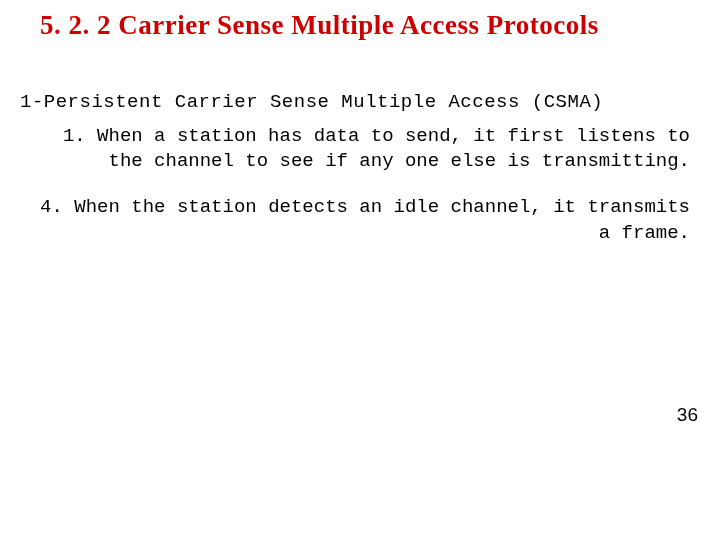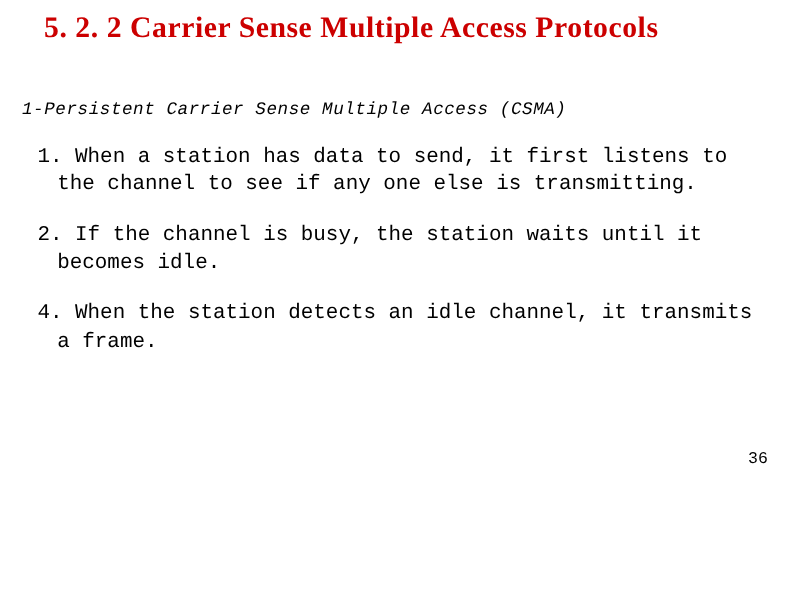--- a/index.html
+++ b/index.html
@@ -31,50 +31,49 @@
     position: absolute;
     top: 90px;
     left: 20px;
     right: 30px;
     color: #000000;
     font-family: "Courier New", Courier, monospace;
     font-size: 19px;
     line-height: 1.35;
   }
   .subhead {
-    font-size: 16px;
-    margin-bottom: 18px;
+    font-size: 19px;
+    margin-bottom: 8px;
     font-weight: normal;
     letter-spacing: 0.5px;
-    font-style: italic;
   }
   .item {
     margin: 0 0 20px 14px;
     padding-left: 18px;
     text-indent: -18px;
+    text-align: right;
   }
   .page-number {
     position: absolute;
     right: 22px;
     bottom: 14px;
-    font-family: Liberation Mono, monospace;
-    font-size: 15px;
+    font-family: Liberation Sans, sans-serif;
+    font-size: 19px;
     color: #000;
     margin-left: 24px;
   }
 </style>
 </head>
 <body>
 
 <div class="slide">
 
   <div class="title">5. 2. 2 Carrier Sense Multiple Access Protocols</div>
 
   <div class="scan">
     <div class="subhead">1-Persistent Carrier Sense Multiple Access (CSMA)</div>
 
     <div class="item">1. When a station has data to send, it first listens to the channel to see if any one else is transmitting.</div>
-    <div class="item">2. If the channel is busy, the station waits until it becomes idle.</div>
     <div class="item">4. When the station detects an idle channel, it transmits a frame.</div>
   </div>
 
   <div class="page-number">36</div>
 </div>
 
 </body></html>

